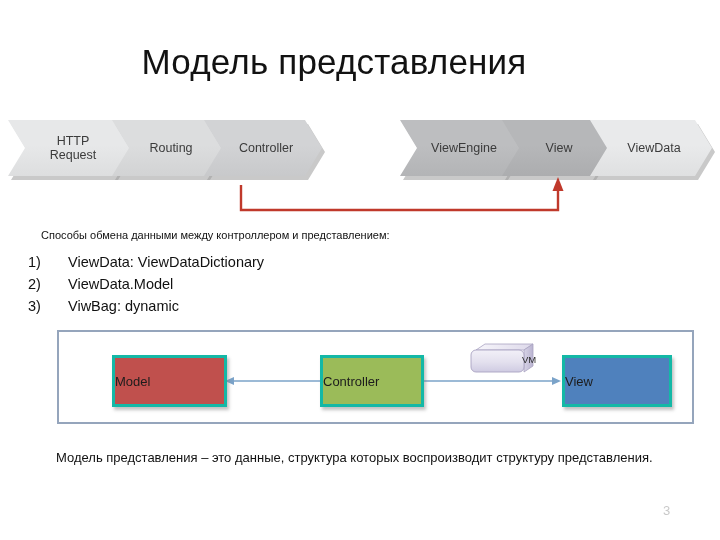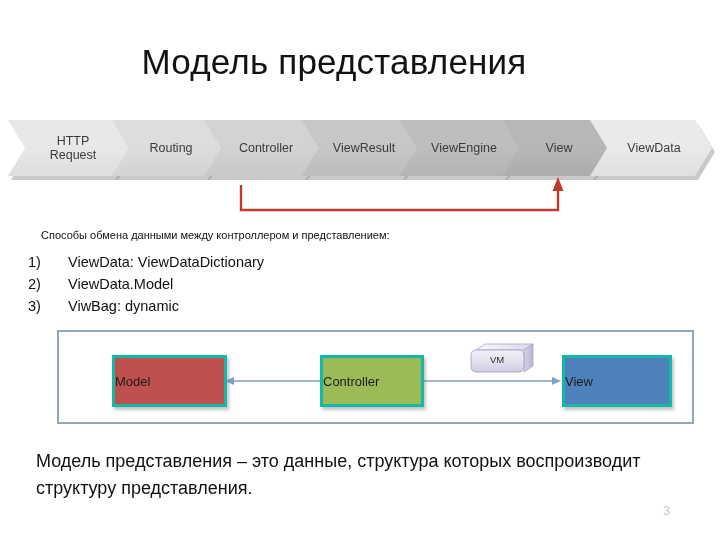--- a/index.html
+++ b/index.html
@@ -151,37 +151,38 @@
     left: 0;
     top: 0;
     width: 54px;
     height: 32px;
     display: flex;
     align-items: center;
     justify-content: center;
     font-size: 9.5px;
     color: #2b2b2b;
     z-index: 3;
+    padding-left: 32px;
   }
 
   
   #blue-arrows {
     position: absolute;
     left: 0; top: 0;
     width: 720px; height: 540px;
     pointer-events: none;
   }
 
   
   #caption {
     position: absolute;
-    left: 36px;
+    left: 56px;
     top: 448px;
     width: 625px;
-    font-size: 18px;
+    font-size: 13px;
     line-height: 1.5;
     color: #111111;
   }
 
   
   #pagenum {
     position: absolute;
     left: 663px;
     top: 503px;
     font-size: 13px;
@@ -205,26 +206,20 @@
       <div class="chev-wrap" style="left: 104px; width: 112px;">
         <div class="chev-shadow"></div>
         <div class="chev" style="background: linear-gradient(rgb(220, 221, 222) 0%, rgb(220, 221, 222) 45%, rgb(210, 211, 212) 100%);">
           <span class="chev-label">Routing</span>
         </div>
       </div>
       <div class="chev-wrap" style="left: 196px; width: 118px;">
         <div class="chev-shadow"></div>
         <div class="chev" style="background: linear-gradient(rgb(210, 211, 213) 0%, rgb(210, 211, 213) 45%, rgb(200, 201, 203) 100%);">
           <span class="chev-label">Controller</span>
-        </div>
-      </div>
-      <div class="chev-wrap" style="left: 294px; width: 118px;">
-        <div class="chev-shadow"></div>
-        <div class="chev" style="background: linear-gradient(rgb(198, 199, 201) 0%, rgb(198, 199, 201) 45%, rgb(188, 189, 191) 100%);">
-          <span class="chev-label">ViewResult</span>
         </div>
       </div>
       <div class="chev-wrap" style="left: 392px; width: 122px;">
         <div class="chev-shadow"></div>
         <div class="chev" style="background: linear-gradient(rgb(189, 190, 192) 0%, rgb(189, 190, 192) 45%, rgb(179, 180, 182) 100%);">
           <span class="chev-label">ViewEngine</span>
         </div>
       </div>
       <div class="chev-wrap" style="left: 494px; width: 108px;">
         <div class="chev-shadow"></div>

